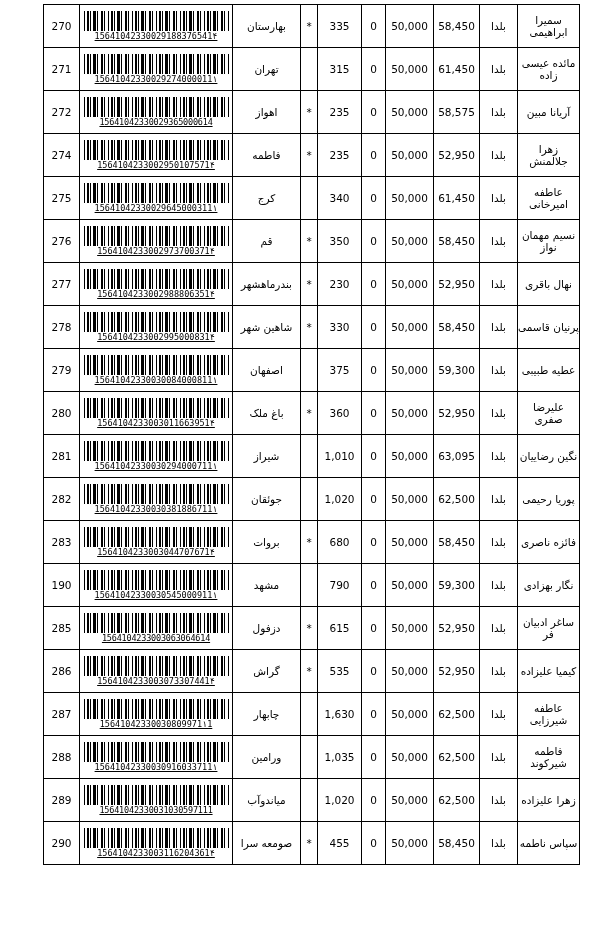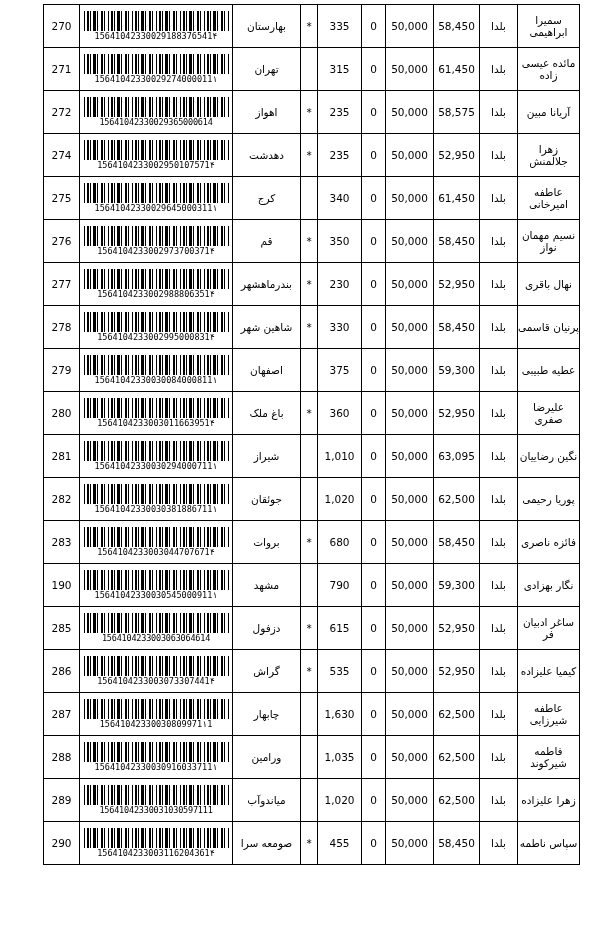--- a/index.html
+++ b/index.html
@@ -70,20 +70,21 @@
     font-size: 11px;
   }
   td.barcode {
     padding: 2px 3px 1px 3px;
   }
   .barcode-wrap {
     display: flex;
     flex-direction: column;
     align-items: center;
     justify-content: flex-end;
+    text-decoration: underline;
   }
   .bars {
     height: 20px;
     width: 145px;
     background-image: repeating-linear-gradient(
       to right,
       #000 0px, #000 1px, #fff 1px, #fff 3px,
       #000 3px, #000 5px, #fff 5px, #fff 6px,
       #000 6px, #000 7px, #fff 7px, #fff 9px,
       #000 9px, #000 12px, #fff 12px, #fff 13px,
@@ -171,21 +172,21 @@
           <td class="num">272</td>
         </tr>
         <tr>
           <td class="name">زهرا جلالمنش</td>
           <td class="bld">بلدا</td>
           <td class="amt">52,950</td>
           <td class="amt">50,000</td>
           <td class="zero">0</td>
           <td class="wt">235</td>
           <td class="star">*</td>
-          <td class="city">دهدشت</td>
+          <td class="city">فاطمه</td>
           <td class="barcode">
             <div class="barcode-wrap">
               <div class="bars"></div>
               <div class="barcode-digits">1564104233002950107571۴</div>
             </div>
           </td>
           <td class="num">274</td>
         </tr>
         <tr>
           <td class="name">عاطفه امیرخانی</td>

